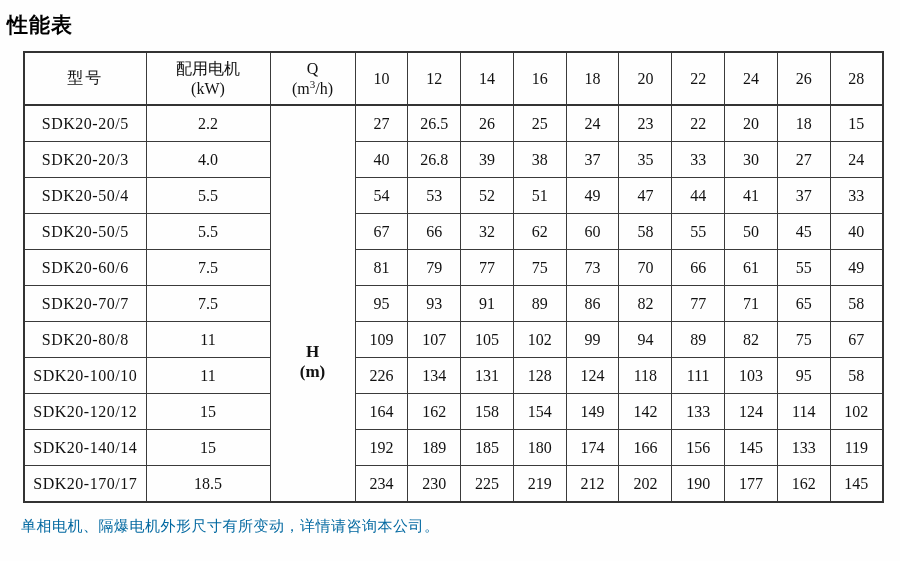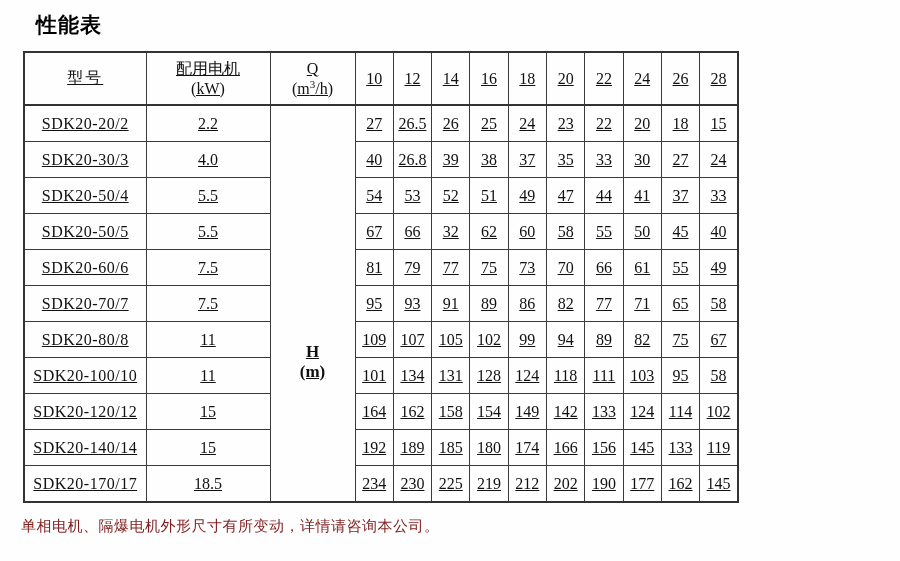--- a/index.html
+++ b/index.html
@@ -13,35 +13,34 @@
     color: #111111;
   }
   .page {
     width: 900px;
     height: 561px;
     background: #fefefe;
     position: relative;
   }
   .doc-title {
     margin: 0;
-    padding: 13px 0 0 36px;
+    padding: 13px 0 0 7px;
     font-family: "Liberation Sans", "DejaVu Sans", sans-serif;
     font-weight: bold;
     font-size: 21px;
     line-height: 24px;
     color: #000000;
     letter-spacing: 1px;
   }
   table.perf-table {
     border-collapse: collapse;
     table-layout: fixed;
-    width: 716px;
+    width: 861px;
     margin: 14px 0 0 23px;
     background: #fefefe;
-    text-decoration: underline;
   }
   .perf-table th, .perf-table td {
     border: 1.5px solid #3a3a3a;
     text-align: center;
     vertical-align: middle;
     padding: 0;
     font-weight: normal;
     overflow: hidden;
     white-space: nowrap;
   }
@@ -74,21 +73,21 @@
   }
   .h-cell .h-unit { font-weight: bold; }
   sup.q-sup {
     font-size: 11px;
     vertical-align: super;
     line-height: 0;
   }
   .footnote {
     margin: 14px 0 0 21px;
     font-size: 15px;
-    color: #7f1d1d;
+    color: #0369a1;
     font-family: Liberation Sans, sans-serif;
     letter-spacing: 0.5px;
   }
 </style>
 </head>
 <body>
 
 <div class="page">
 
   <h1 class="doc-title">性能表</h1>
@@ -119,41 +118,41 @@
           <th class="flow-hdr-cell">20</th>
           <th class="flow-hdr-cell">22</th>
           <th class="flow-hdr-cell">24</th>
           <th class="flow-hdr-cell">26</th>
           <th class="flow-hdr-cell">28</th>
         </tr>
     </thead>
     <tbody>
 
     <tr>
-          <td class="model-cell">SDK20-20/2</td>
+          <td class="model-cell">SDK20-20/5</td>
           <td class="kw-cell">2.2</td>
           <td class="h-cell" rowspan="11">
             <div class="h-inner">
               <div>H</div>
               <div class="h-unit">(m)</div>
             </div>
           </td>
           <td class="value-cell">27</td>
           <td class="value-cell">26.5</td>
           <td class="value-cell">26</td>
           <td class="value-cell">25</td>
           <td class="value-cell">24</td>
           <td class="value-cell">23</td>
           <td class="value-cell">22</td>
           <td class="value-cell">20</td>
           <td class="value-cell">18</td>
           <td class="value-cell">15</td>
         </tr>
         <tr>
-          <td class="model-cell">SDK20-30/3</td>
+          <td class="model-cell">SDK20-20/3</td>
           <td class="kw-cell">4.0</td>
           <td class="value-cell">40</td>
           <td class="value-cell">26.8</td>
           <td class="value-cell">39</td>
           <td class="value-cell">38</td>
           <td class="value-cell">37</td>
           <td class="value-cell">35</td>
           <td class="value-cell">33</td>
           <td class="value-cell">30</td>
           <td class="value-cell">27</td>
@@ -225,21 +224,21 @@
           <td class="value-cell">99</td>
           <td class="value-cell">94</td>
           <td class="value-cell">89</td>
           <td class="value-cell">82</td>
           <td class="value-cell">75</td>
           <td class="value-cell">67</td>
         </tr>
         <tr>
           <td class="model-cell">SDK20-100/10</td>
           <td class="kw-cell">11</td>
-          <td class="value-cell">101</td>
+          <td class="value-cell">226</td>
           <td class="value-cell">134</td>
           <td class="value-cell">131</td>
           <td class="value-cell">128</td>
           <td class="value-cell">124</td>
           <td class="value-cell">118</td>
           <td class="value-cell">111</td>
           <td class="value-cell">103</td>
           <td class="value-cell">95</td>
           <td class="value-cell">58</td>
         </tr>

